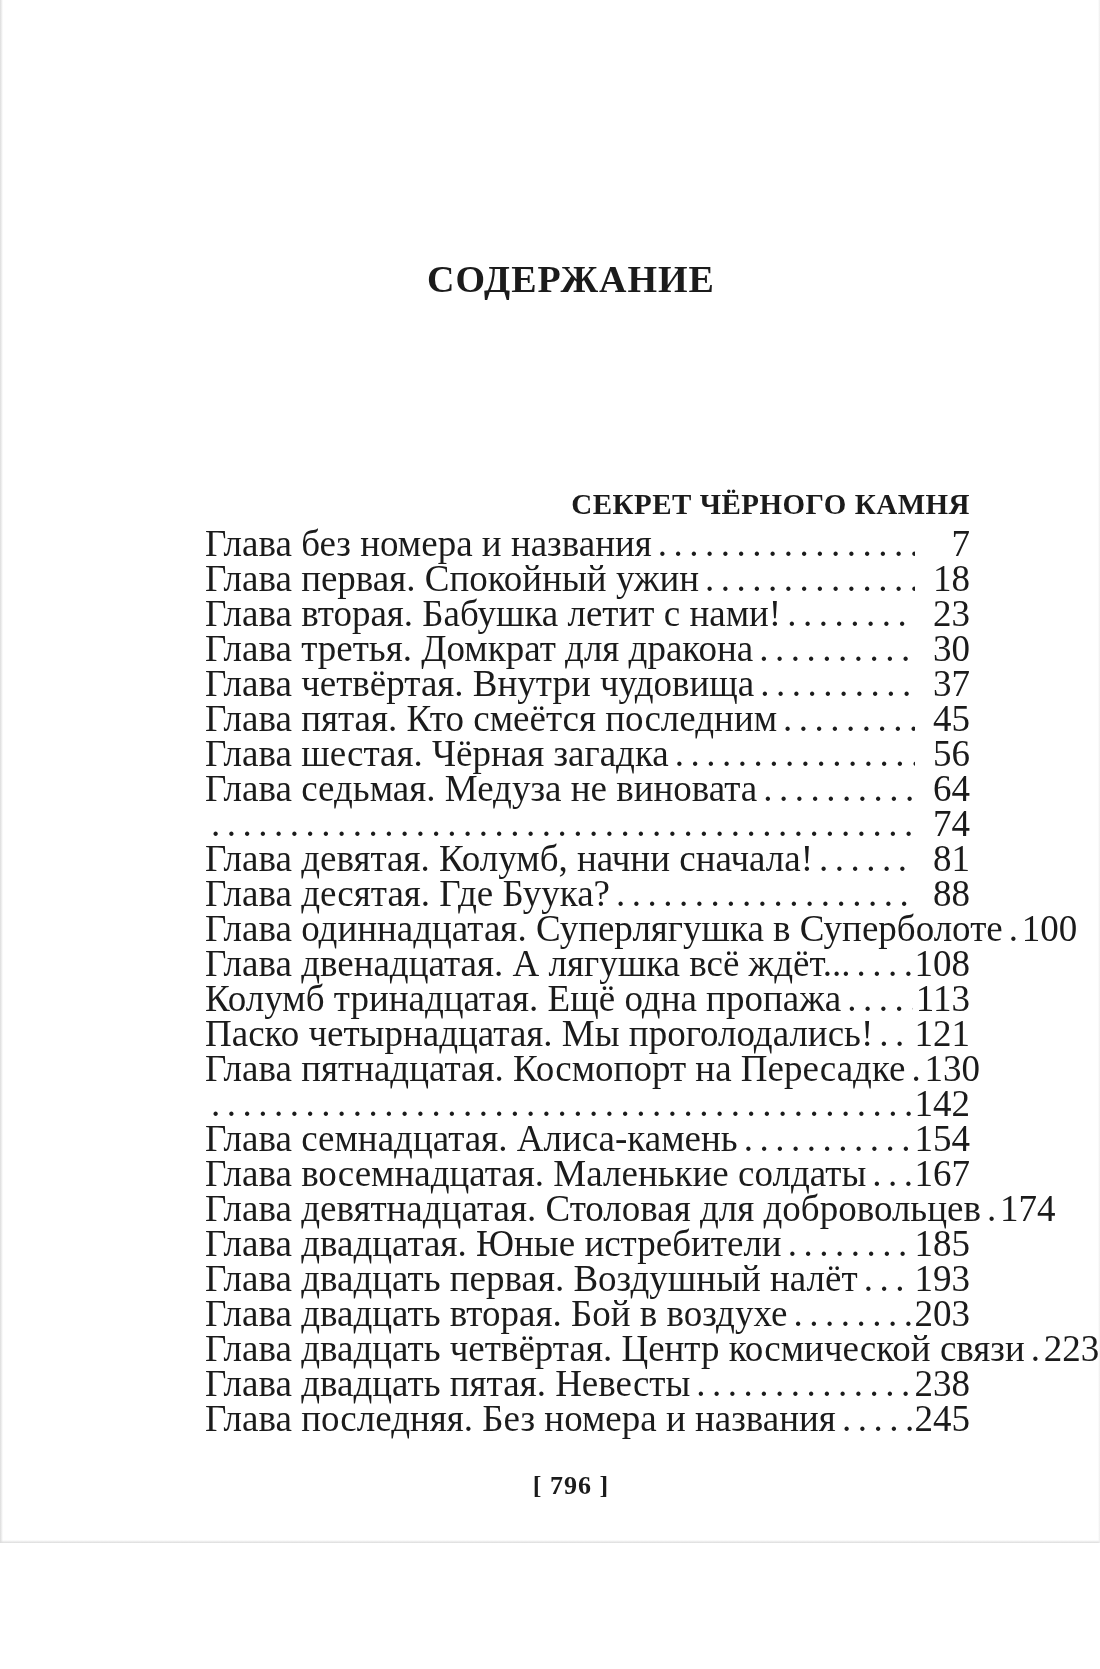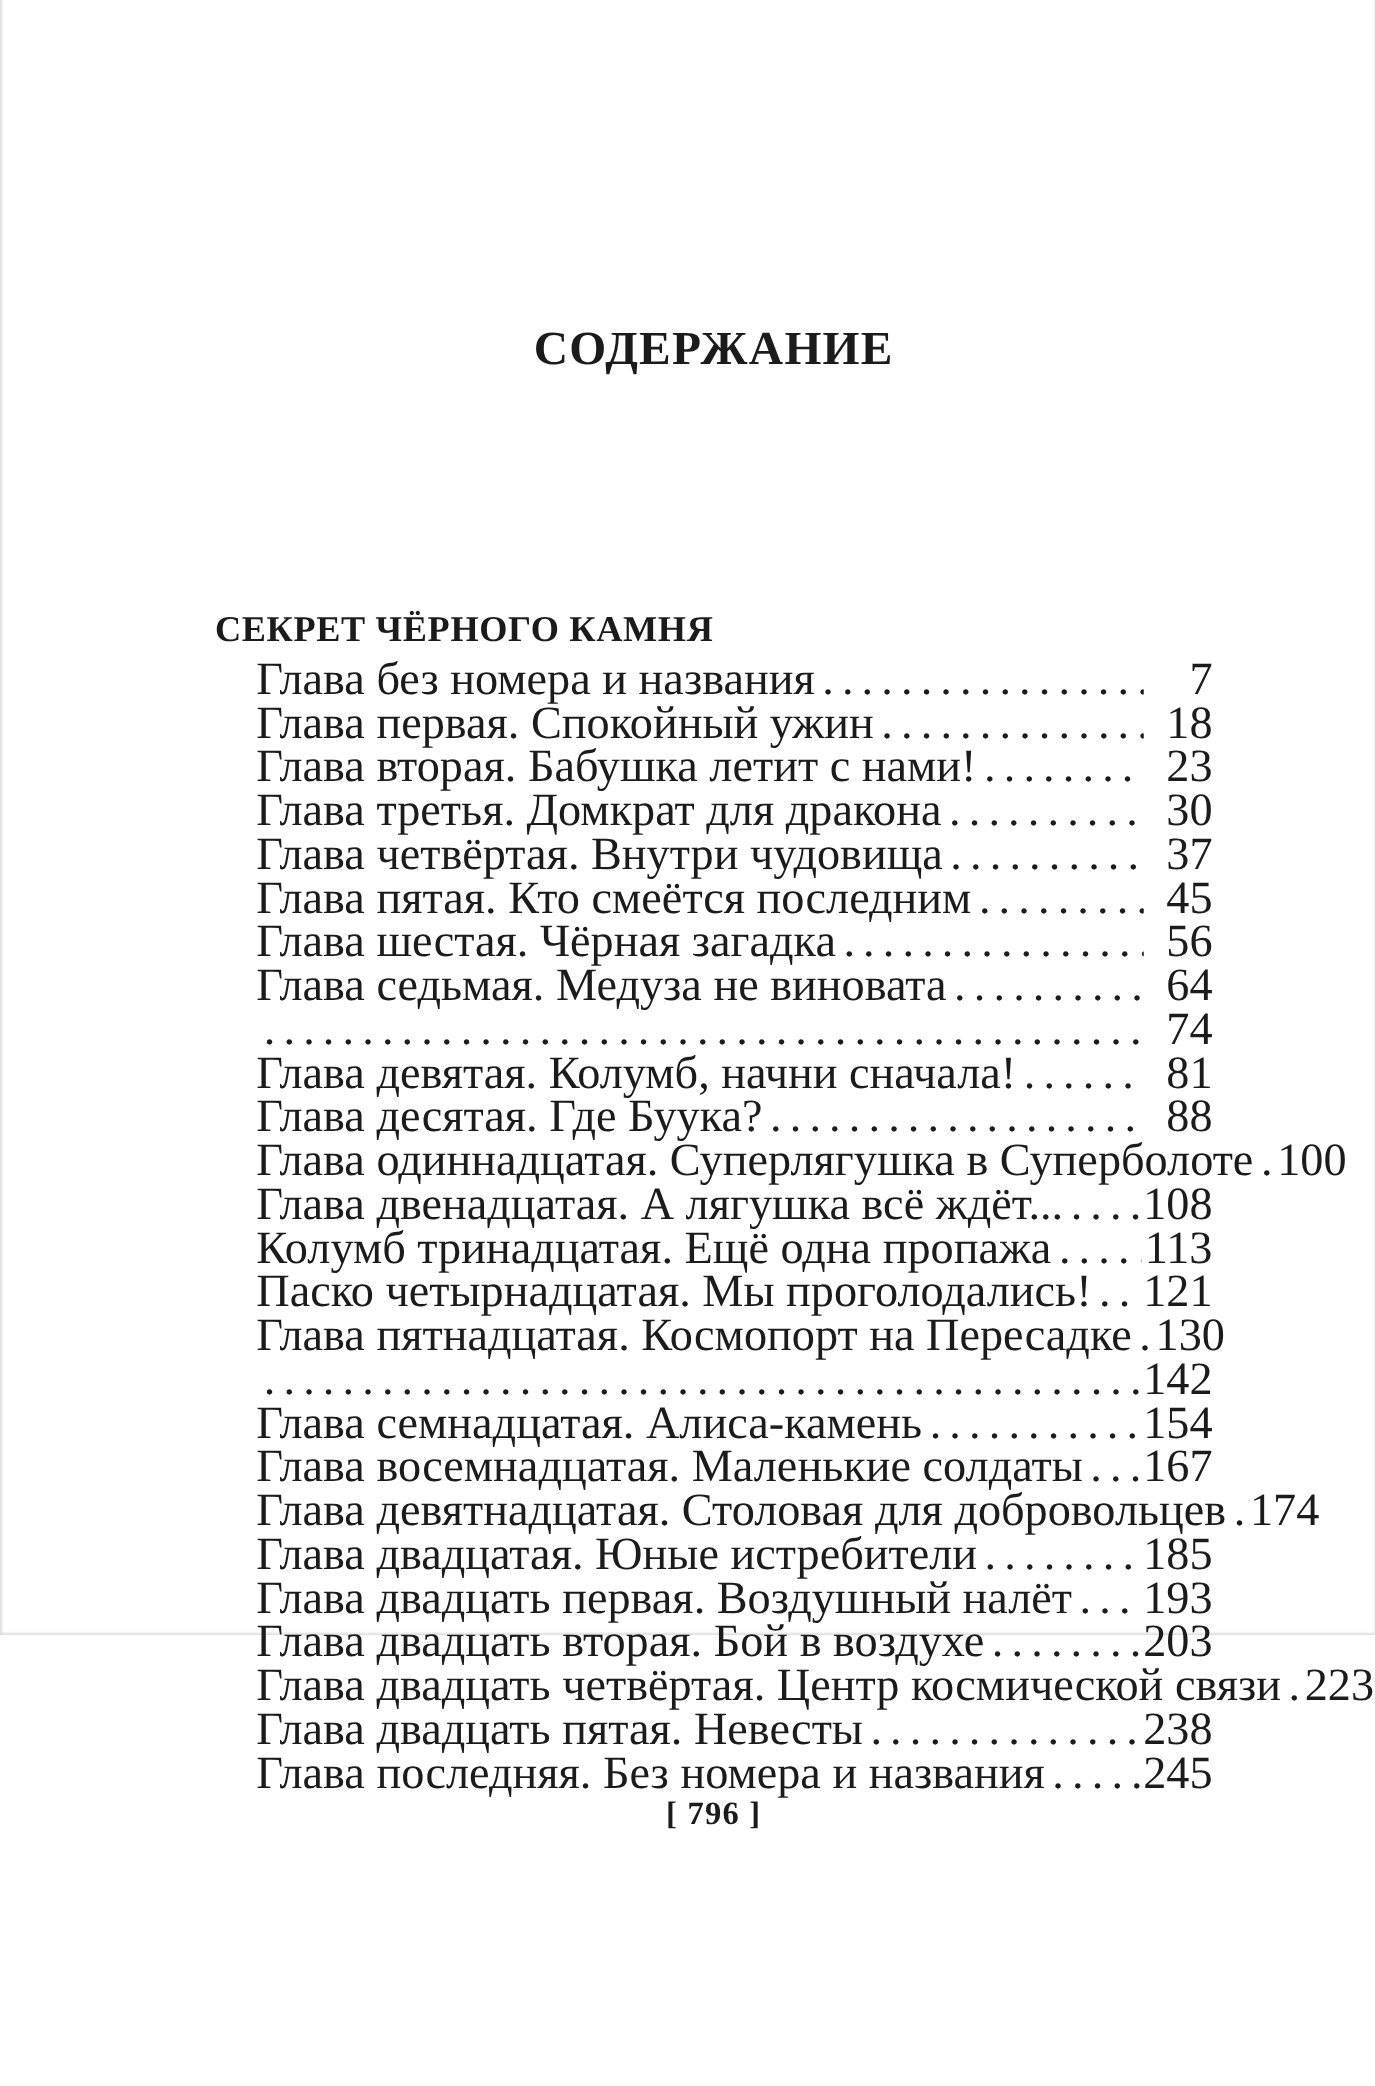--- a/index.html
+++ b/index.html
@@ -10,21 +10,21 @@
   body {
     width: 1100px;
     height: 1669px;
     font-family: "Liberation Serif", "DejaVu Serif", serif;
     color: var(--text-color, #1b1b1b);
     overflow: hidden;
   }
   .book-page {
     position: relative;
     width: 1100px;
-    height: 1308px;
+    height: 1543px;
     background: var(--page-bg, #ffffff);
   }
   
   .scan-edge-left {
     position: absolute;
     left: 0; top: 0;
     width: 3px; height: 100%;
     background: linear-gradient(to right, #dcdcdc, rgba(255,255,255,0));
   }
   .scan-edge-bottom {
@@ -53,20 +53,21 @@
     line-height: 42px;
     font-weight: bold;
     letter-spacing: 1px;
   }
   .section-heading {
     margin: 186px 0 0 0;
     font-size: 29px;
     line-height: 36px;
     font-weight: bold;
     letter-spacing: 0.5px;
+    text-align: right;
   }
   .toc-list {
     margin-top: 4px;
     padding-left: 33px;
   }
   .toc-row {
     display: flex;
     align-items: baseline;
     font-size: 37px;
     line-height: 35px;
@@ -89,21 +90,21 @@
   }
   .toc-page {
     flex: 0 0 auto;
     min-width: 52px;
     padding-left: 3px;
     text-align: right;
     white-space: nowrap;
   }
   .footer-folio {
     position: absolute;
-    top: 1436px;
+    top: 1471px;
     left: 172px;
     width: 798px;
     text-align: center;
     font-size: 26px;
     line-height: 30px;
     font-weight: bold;
     letter-spacing: 1px;
   }
 </style>
 </head>

